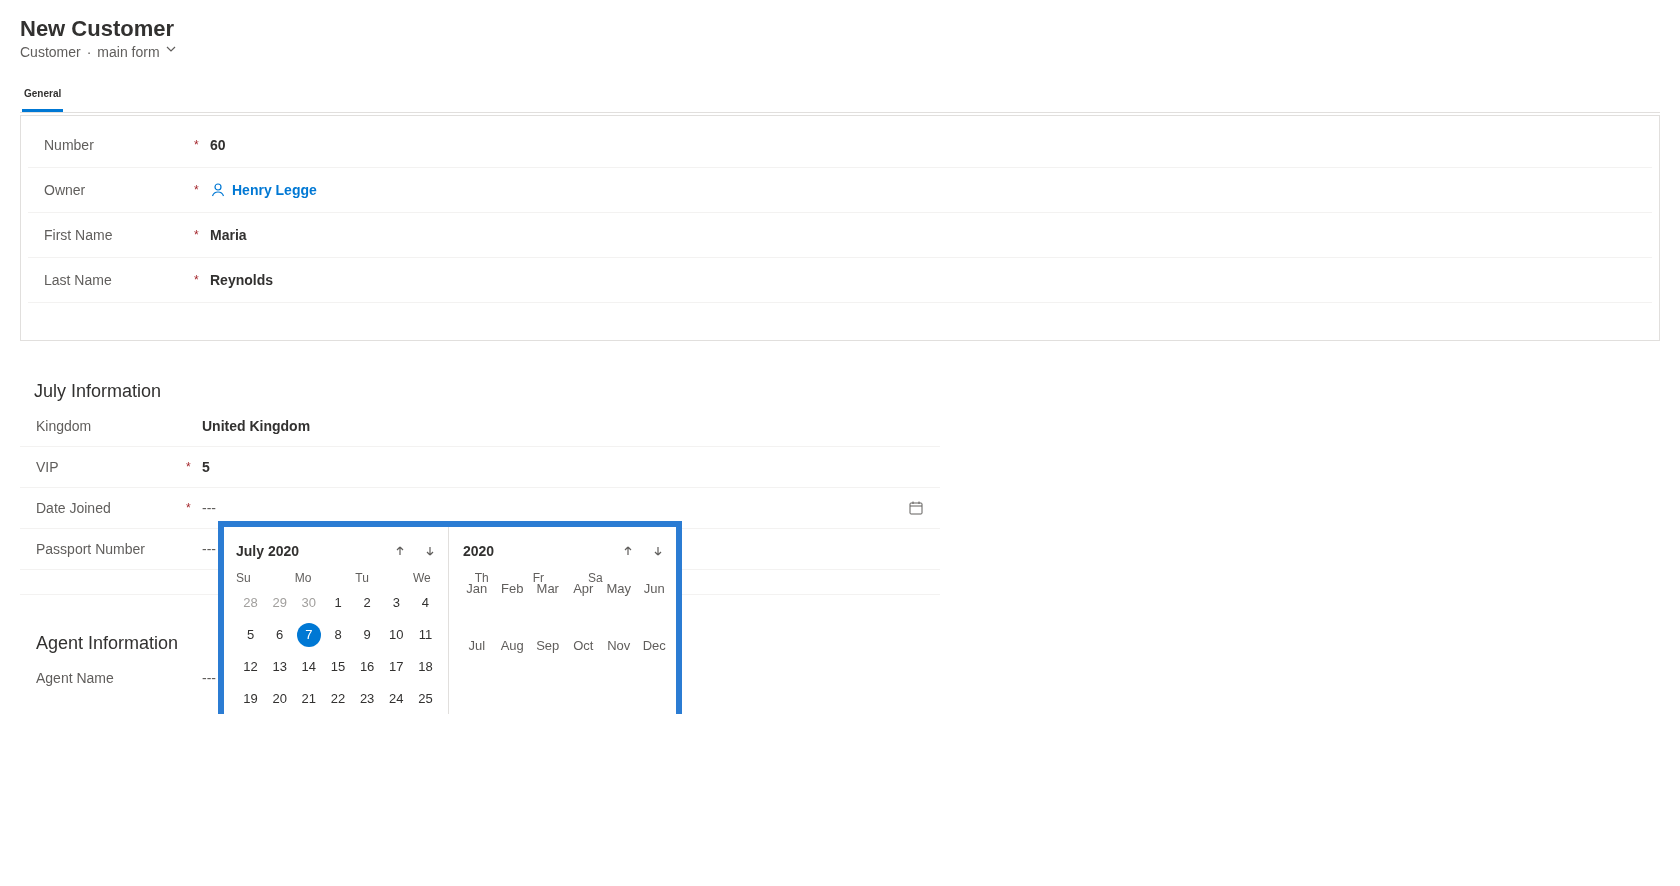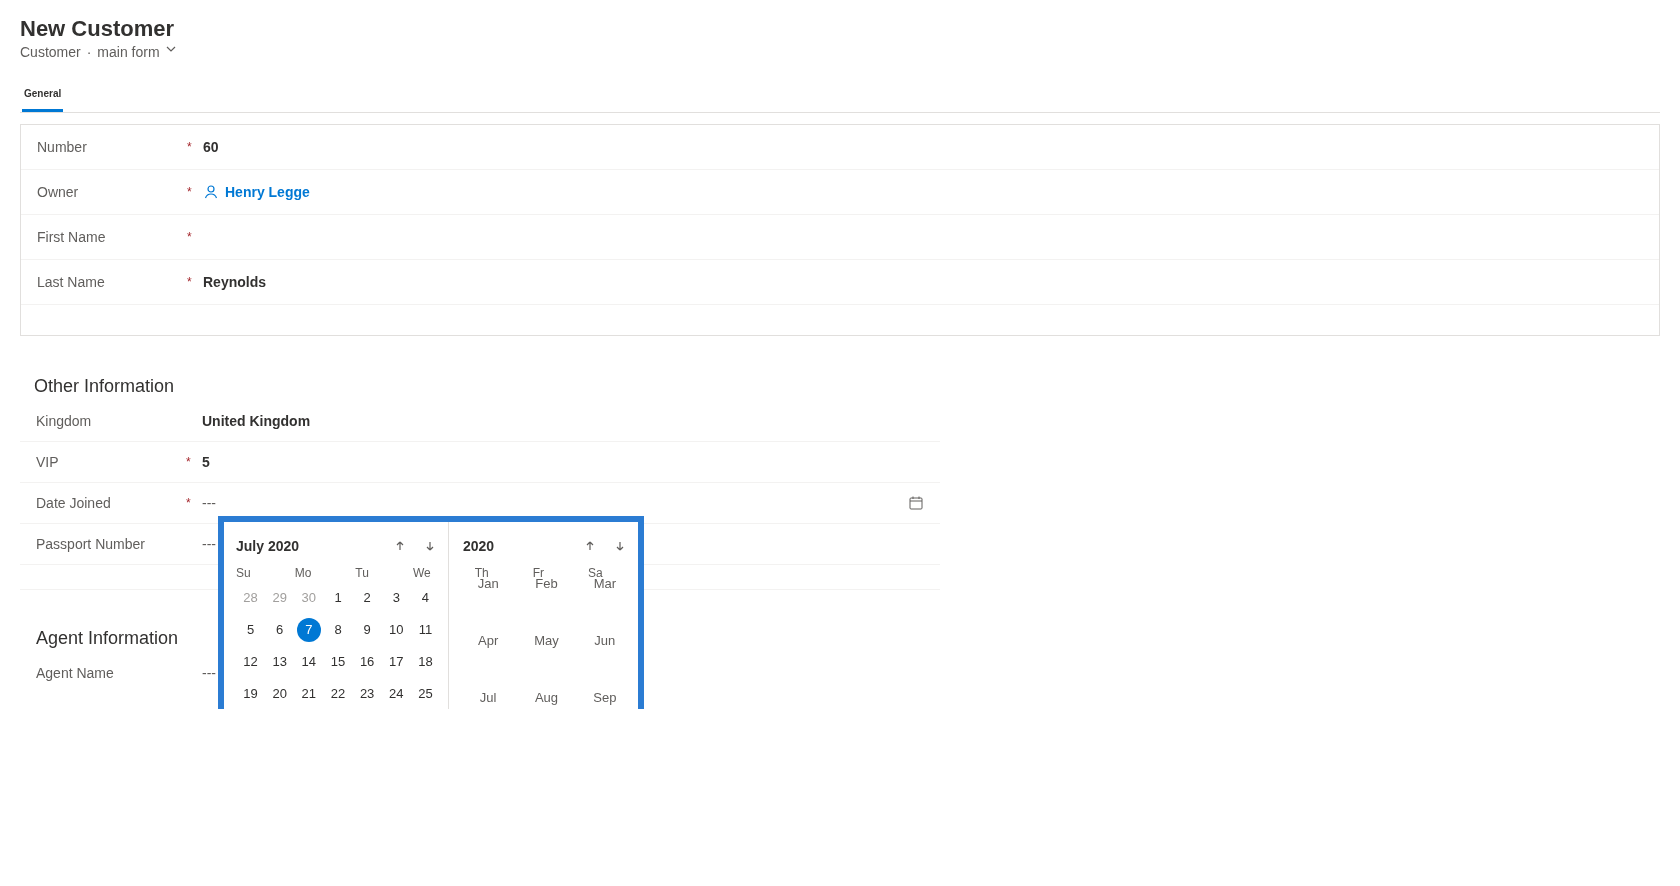--- a/index.html
+++ b/index.html
@@ -4,57 +4,57 @@
 <style>
   * { box-sizing: border-box; }
   html, body { margin: 0; padding: 0; font-family: "Segoe UI", Arial, sans-serif; color: #323130; background: #fff; }
   .page { padding: 16px 20px; width: 1680px; }
   .header-title { font-size: 22px; font-weight: 600; margin: 0; }
   .header-sub { font-size: 14px; color: #605e5c; margin-top: 2px; display: flex; gap: 6px; }
   .header-sub .sep { color: #605e5c; }
   .chev { display:inline-block; }
   .tabs { margin-top: 20px; border-bottom: 1px solid #e1dfdd; }
   .tab { display: inline-block; padding: 8px 2px 10px 2px; font-size: 10px; font-weight: 600; color: #323130; border-bottom: 3px solid #0078d4; margin-left: 2px; }
-  .section { border: 1px solid #e1dfdd; margin-top: 11px; padding: 0; }
+  .section { border: 1px solid #e1dfdd; margin-top: 2px; padding: 7px; }
   .section-title { font-size: 18px; font-weight: 400; color: #323130; padding: 12px 16px 4px 16px; }
   .field-row { display: flex; align-items: center; padding: 14px 16px; border-bottom: 1px solid #f3f2f1; }
   .field-row:last-child { border-bottom: none; }
   .field-label { width: 150px; font-size: 14px; color: #605e5c; }
   .field-req { width: 16px; color: #a4262c; font-size: 12px; text-align: left; }
   .field-value { font-size: 14px; font-weight: 600; color: #323130; flex: 1; }
   .field-value.link { color: #0078d4; font-weight: 600; display: flex; gap: 6px; }
   .person-icon { width: 16px; height: 16px; }
   .other-section { margin-top: 28px; }
   .other-section .section-title { padding-left: 14px; }
   .other-field-row { display: flex; align-items: center; padding: 12px 16px; border-bottom: 1px solid #f3f2f1; width: 920px; }
   .other-field-row:last-child { border-bottom: none; }
   .cal-icon-cell { margin-left: auto; color: #605e5c; }
   .date-popup-wrap { position: relative; }
   .date-popup {
     position: absolute;
     left: 198px;
     top: -8px;
-    width: 426px;
+    width: 464px;
     background: #fff;
     border: 6px solid #2b7cd3;
     display: flex;
     z-index: 10;
   }
   .cal-left { width: 225px; border-right: 1px solid #e1dfdd; padding: 14px 8px 10px 12px; }
   .cal-right { flex: 1; padding: 14px 8px 10px 14px; }
   .cal-head { display: flex; align-items: center; margin-bottom: 10px; }
   .cal-title { font-size: 14px; font-weight: 600; flex: 1; color: #323130; }
   .cal-nav { display: flex; gap: 10px; }
   .cal-nav-btn { width: 20px; height: 20px; display:flex; align-items:center; justify-content:center; color:#605e5c; cursor:pointer; }
   .dow-row { display: grid; grid-template-columns: repeat(7, 1fr); text-align: center; font-size: 12px; color: #605e5c; margin-bottom: 6px; gap: 44px; }
   .days-grid { display: grid; grid-template-columns: repeat(7, 1fr); text-align: center; row-gap: 8px; }
   .day-cell { font-size: 13px; color: #323130; height: 24px; line-height: 24px; cursor: pointer; }
   .day-cell.muted { color: #a19f9d; }
   .day-cell.selected { background: #0078d4; color: #fff; border-radius: 50%; width: 24px; margin: 0 auto; }
-  .month-grid { display: grid; grid-template-columns: repeat(3, 1fr); row-gap: 30px; column-gap: 8px; text-align: center; font-size: 13px; color: #605e5c; margin-top: 14px; }
+  .month-grid { display: grid; grid-template-columns: repeat(6, 1fr); row-gap: 30px; column-gap: 8px; text-align: center; font-size: 13px; color: #605e5c; margin-top: 14px; }
   .month-cell { cursor: pointer; padding: 6px 0; }
   .agent-section { margin-top: 26px; }
   svg { display: block; }
 </style>
 </head>
 <body>
 
 <div class="page">
   <h1 class="header-title">New Customer</h1>
   <div class="header-sub">
@@ -87,31 +87,32 @@
               <circle cx="8" cy="5" r="3" fill="none" stroke="#0078d4" stroke-width="1.2"></circle>
               <path d="M2.5 14c1-3 4-4 5.5-4s4.5 1 5.5 4" fill="none" stroke="#0078d4" stroke-width="1.2"></path>
             </svg>
         </span>
         <span>Henry Legge</span>
       </div>
     </div>
     <div class="field-row">
       <div class="field-label">First Name</div>
       <div class="field-req">*</div>
+      <div class="field-value">Maria</div>
     </div>
     <div class="field-row">
       <div class="field-label">Last Name</div>
       <div class="field-req">*</div>
       <div class="field-value">Reynolds</div>
     </div>
     <div class="field-row" style="height:30px"></div>
   </div>
 
   <div class="other-section">
-    <div class="section-title">Other Information</div>
+    <div class="section-title">July Information</div>
 
     <div class="other-field-row">
       <div class="field-label">Kingdom</div>
       <div class="field-req"></div>
       <div class="field-value">United Kingdom</div>
     </div>
     <div class="other-field-row">
       <div class="field-label">VIP</div>
       <div class="field-req">*</div>
       <div class="field-value">5</div>

